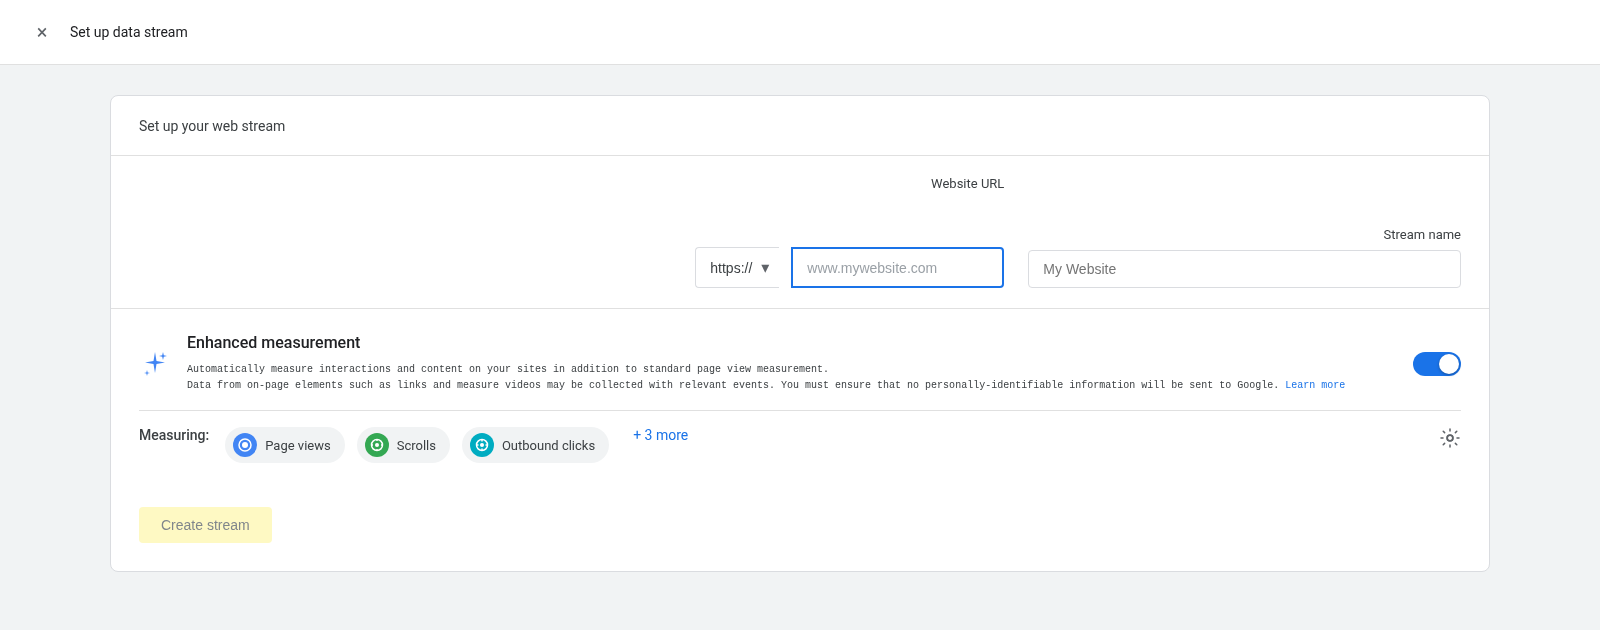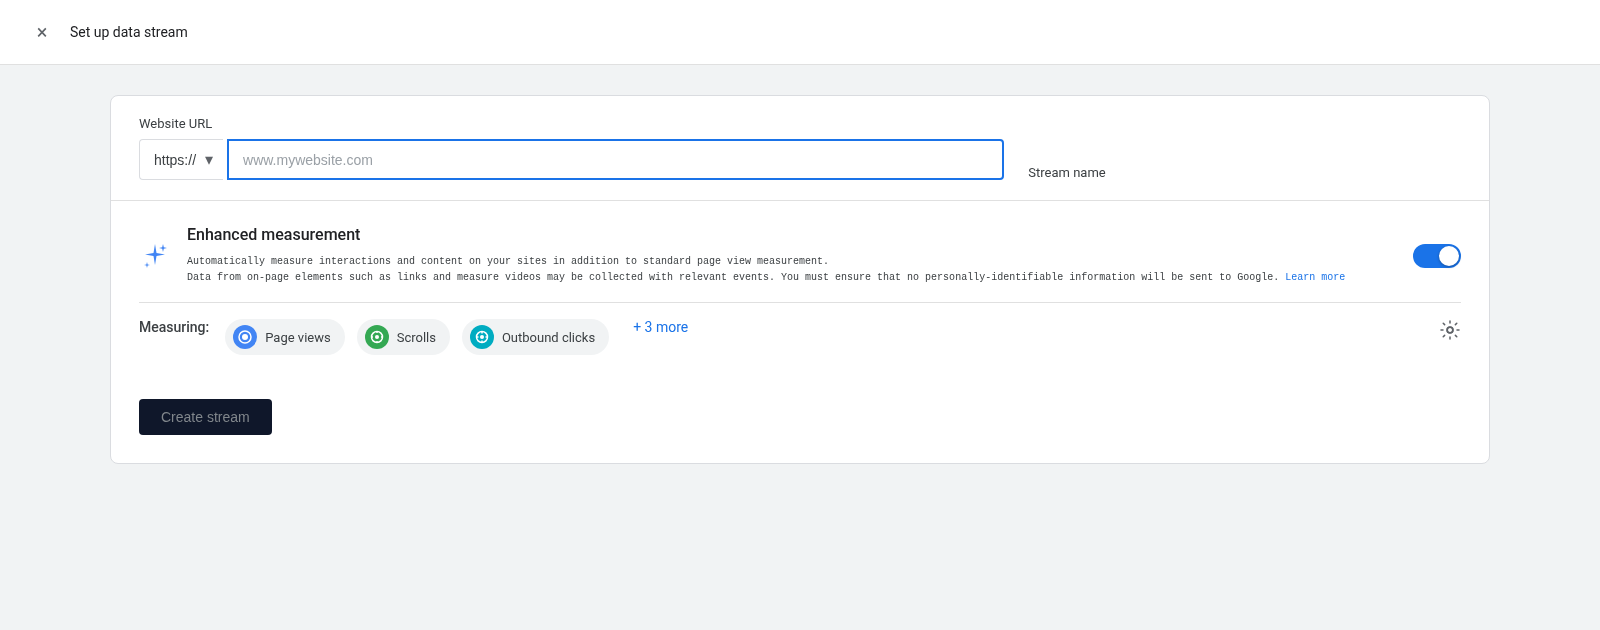--- a/index.html
+++ b/index.html
@@ -67,31 +67,33 @@
       border-bottom: 1px solid #e0e0e0;
       display: flex;
       gap: 24px;
       align-items: flex-end;
     }
 
     .field-group {
       display: flex;
       flex-direction: column;
       gap: 8px;
+      align-items: flex-end;
     }
 
     .field-label {
       font-size: 13px;
       color: #3c4043;
     }
 
     .url-group {
       display: flex;
-      gap: 4px;
+      gap: 12px;
       flex: 1;
+      margin-top: 48px;
     }
 
     .protocol-select {
       border: 1px solid #dadce0;
       border-right: none;
       border-radius: 4px 0 0 4px;
       padding: 10px 10px 10px 14px;
       font-size: 14px;
       color: #3c4043;
       background: #fff;
@@ -292,21 +294,21 @@
       display: flex;
       align-items: center;
       justify-content: center;
     }
 
     .actions-section {
       padding: 20px 28px 28px;
     }
 
     .create-stream-btn {
-      background: #0f172a;
+      background: #fef9c3;
       color: #80868b;
       border: none;
       border-radius: 4px;
       padding: 10px 22px;
       font-size: 14px;
       font-weight: 500;
       cursor: not-allowed;
     }
 
     .website-url-field {
@@ -318,38 +320,42 @@
 
 <div class="top-bar">
   <div class="close-btn">
     <span>×</span>
   </div>
   <h1 class="page-title">Set up data stream</h1>
 </div>
 
 <div class="main-content">
   <div class="card">
+    <div class="card-header">
+      <span class="card-header-title">Set up your web stream</span>
+    </div>
 
     <div class="form-section">
       <div class="field-group website-url-field">
         <label class="field-label">Website URL</label>
         <div class="url-group">
           <div class="protocol-select">
             <select>
               <option>https://</option>
               <option>http://</option>
             </select>
             <span class="chevron-icon">▾</span>
           </div>
           <input type="text" class="url-input" placeholder="www.mywebsite.com" style="">
         </div>
       </div>
 
       <div class="field-group stream-name-group">
         <label class="field-label">Stream name</label>
+        <input type="text" class="stream-name-input" placeholder="My Website" style="">
       </div>
     </div>
 
     <div class="enhanced-section">
       <div class="enhanced-header">
 
         <svg class="sparkle-icon" viewBox="0 0 32 32" fill="none" xmlns="http://www.w3.org/2000/svg">
           <path d="M16 4 L17.5 13 L26 14.5 L17.5 16 L16 25 L14.5 16 L6 14.5 L14.5 13 Z" fill="#4285f4"></path>
           <path d="M24 4 L24.8 7.2 L28 8 L24.8 8.8 L24 12 L23.2 8.8 L20 8 L23.2 7.2 Z" fill="#4285f4"></path>
           <path d="M8 22 L8.6 24.4 L11 25 L8.6 25.6 L8 28 L7.4 25.6 L5 25 L7.4 24.4 Z" fill="#4285f4"></path>

